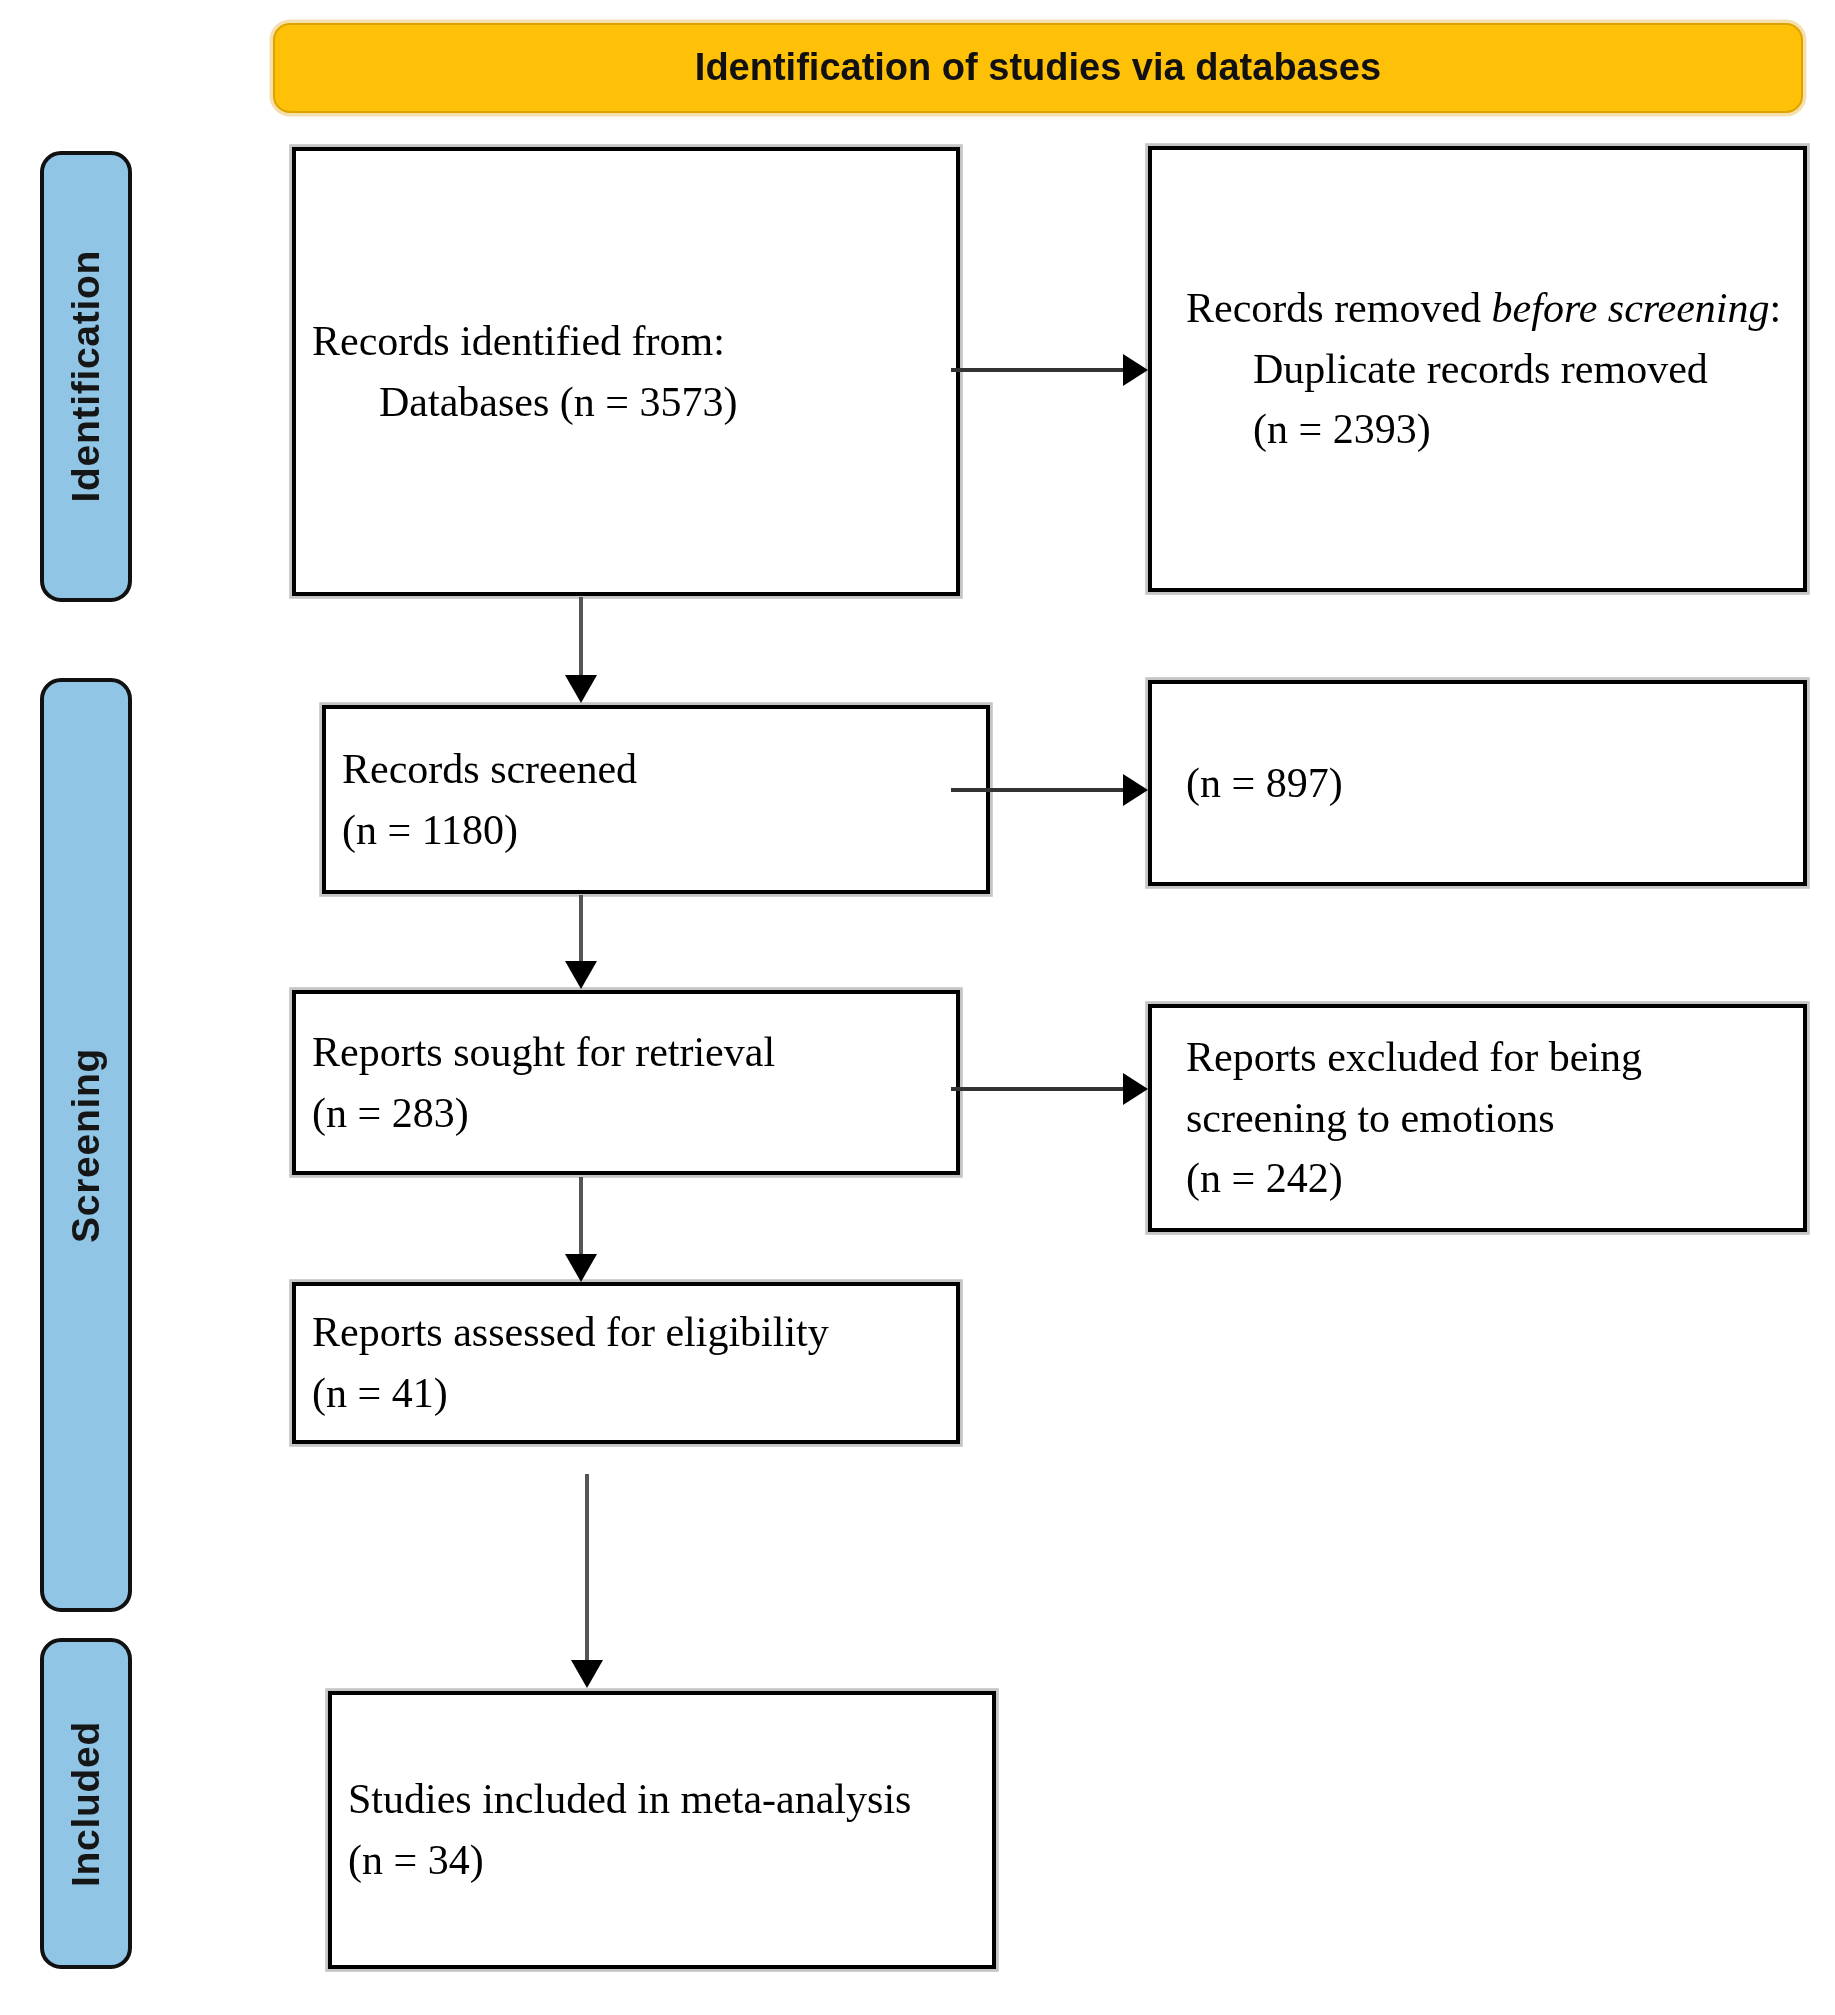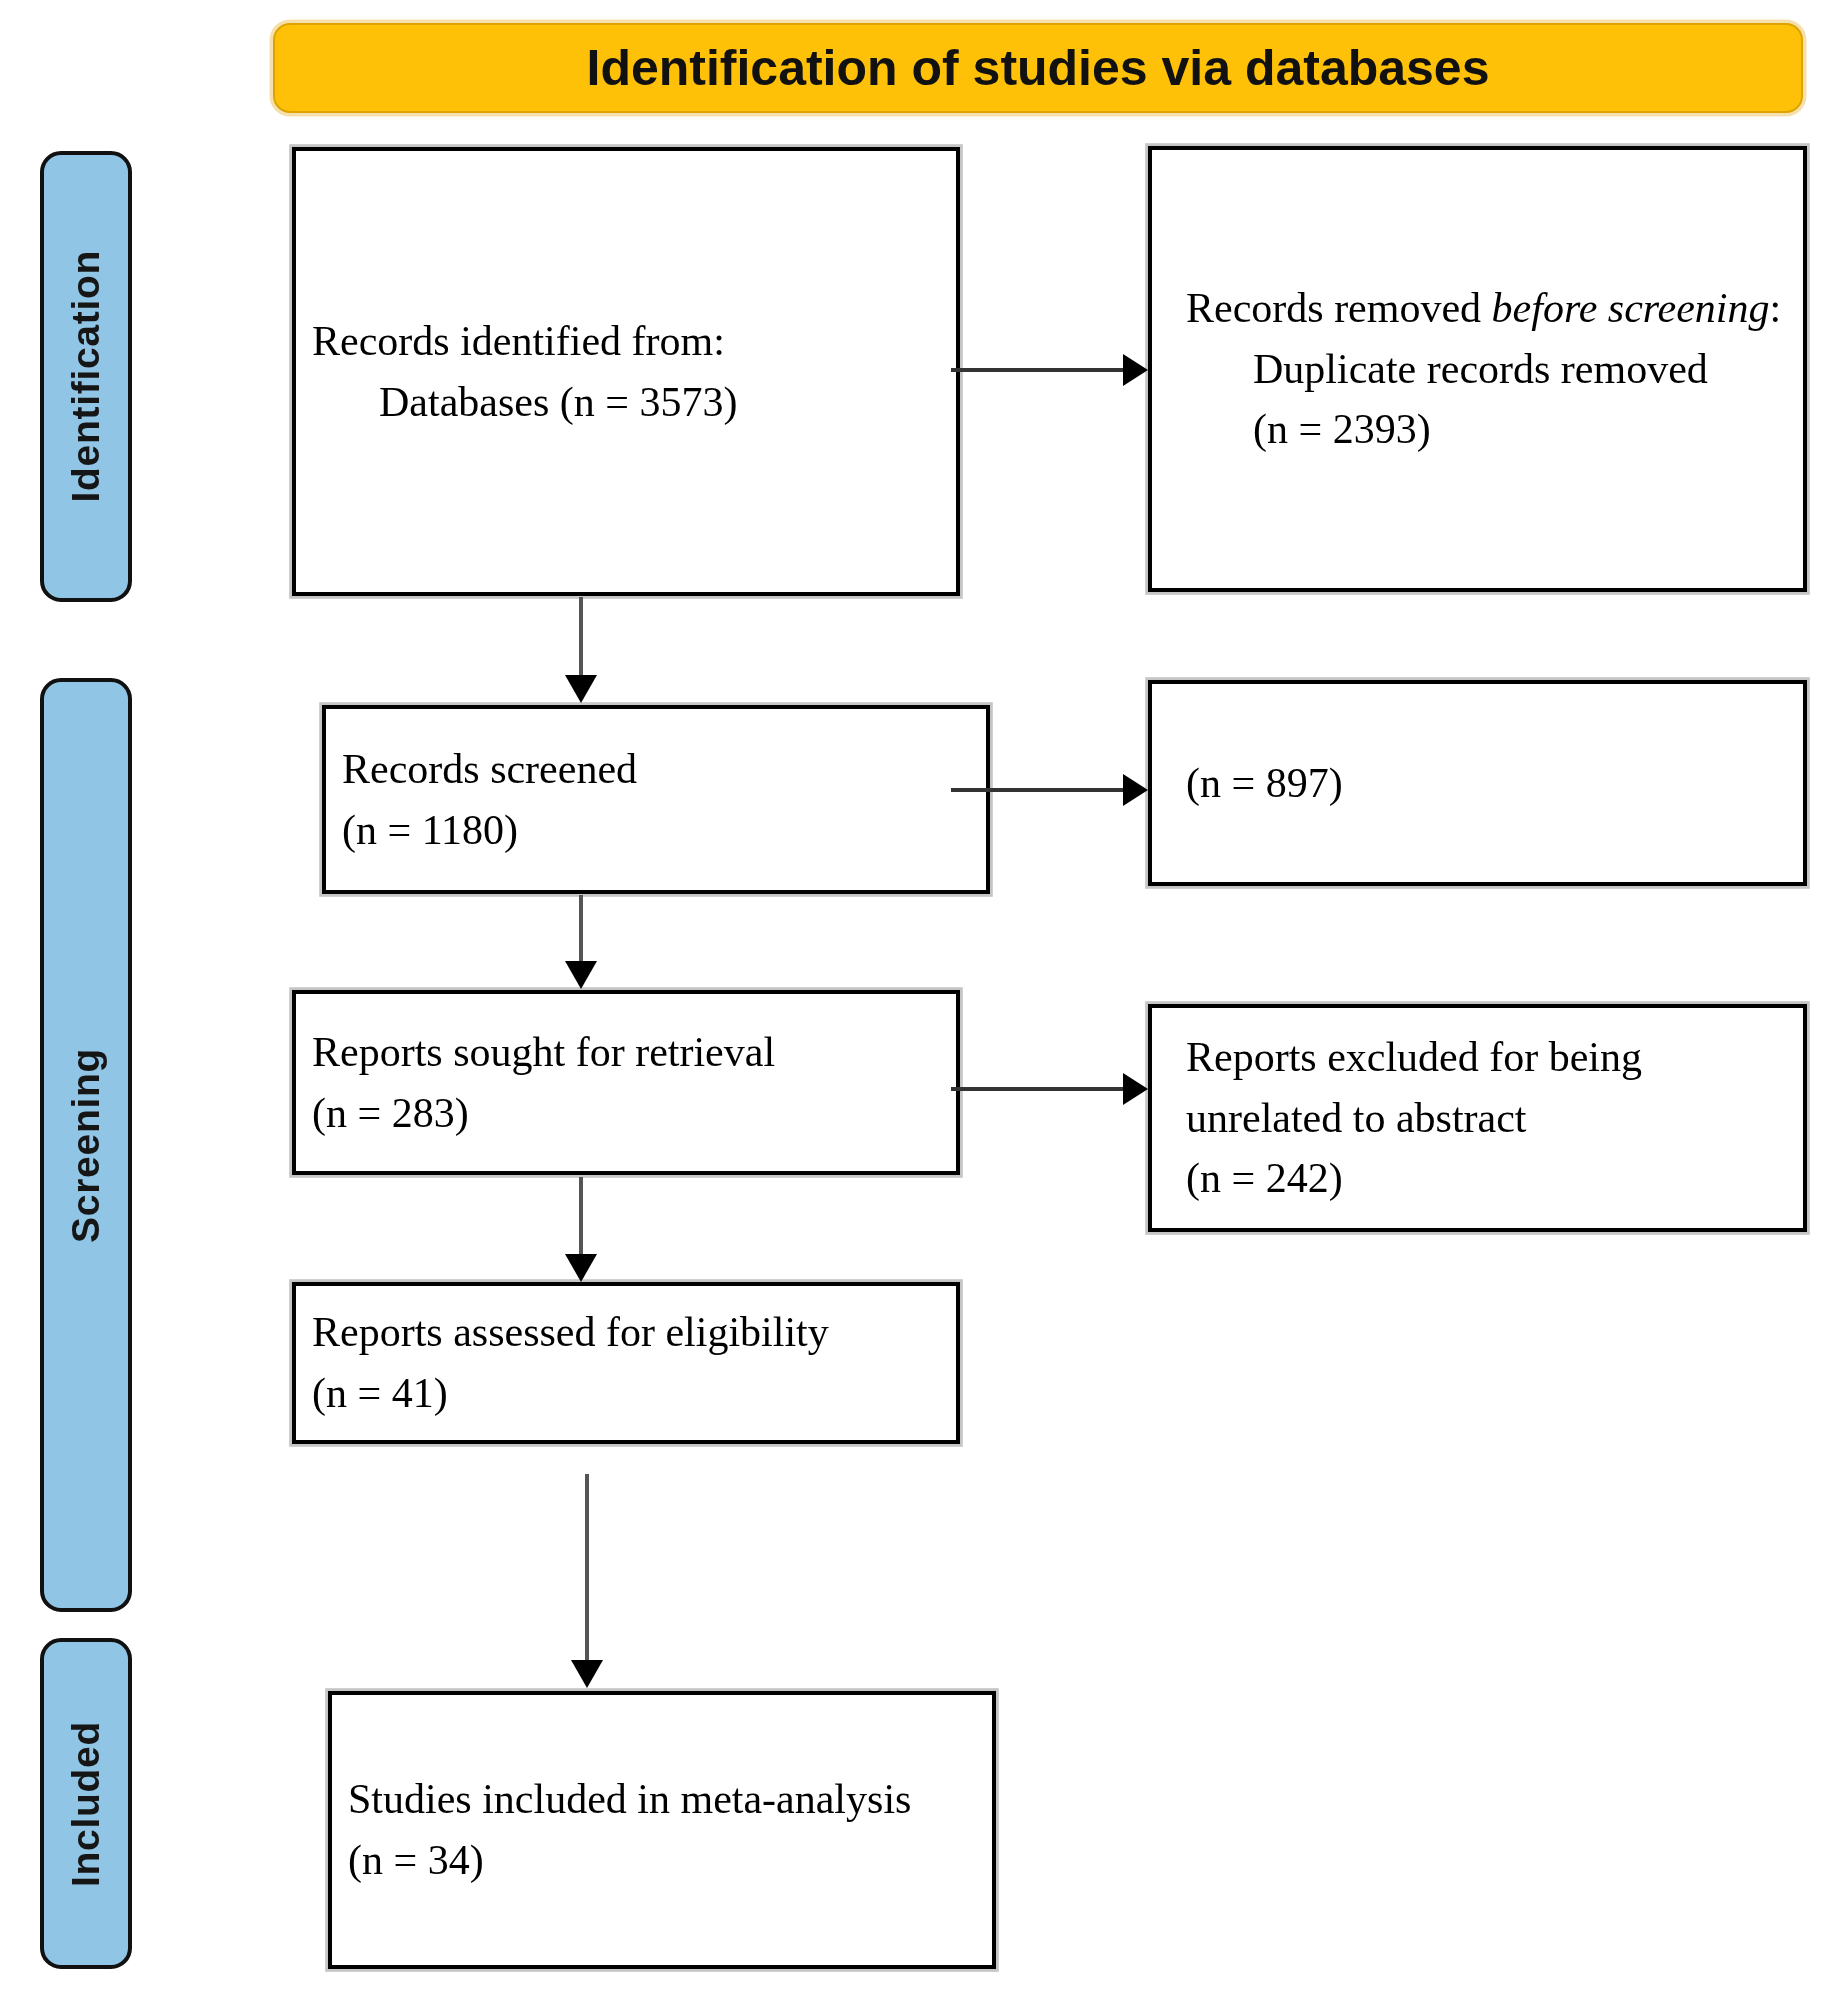--- a/index.html
+++ b/index.html
@@ -17,21 +17,21 @@
     left: 273px; top: 22.5px;
     width: 1530px; height: 90px;
     background: var(--banner-bg, #FFC107);
     border: 2.8px solid #DDA400;
     border-radius: 17px;
     box-sizing: border-box;
     display: flex; align-items: center; justify-content: center;
     box-shadow: 0 0 0 3.5px rgba(232, 185, 70, 0.45);
     font-family: "Liberation Sans", sans-serif;
     font-weight: bold;
-    font-size: 50px;
+    font-size: 38px;
     color: #111;
   }
 
   
   .stage {
     position: absolute;
     left: 40px; width: 92px;
     background: var(--stage-bg, #90C5E6);
     border: 4.2px solid #111;
     border-radius: 21px;
@@ -168,21 +168,21 @@
     <div>Duplicate records removed</div>
     <div>(n = 2393)</div>
   </div>
 </div>
 
 <div class="fbox col-right" id="box-excluded-title">
   <div>(n = 897)</div>
 </div>
 
 <div class="fbox col-right" id="box-excluded-unrelated">
-  <div>Reports excluded for being unrelated to abstract</div>
+  <div>Reports excluded for being screening to emotions</div>
   <div>(n = 242)</div>
 </div>
 
 <div class="arrow-h" id="arrow-identified-removed"></div>
 <div class="arrow-h" id="arrow-screened-excluded"></div>
 <div class="arrow-h" id="arrow-sought-unrelated"></div>
 
 <div class="arrow-v" id="arrow-identified-screened"></div>
 <div class="arrow-v" id="arrow-screened-sought"></div>
 <div class="arrow-v" id="arrow-sought-assessed"></div>

